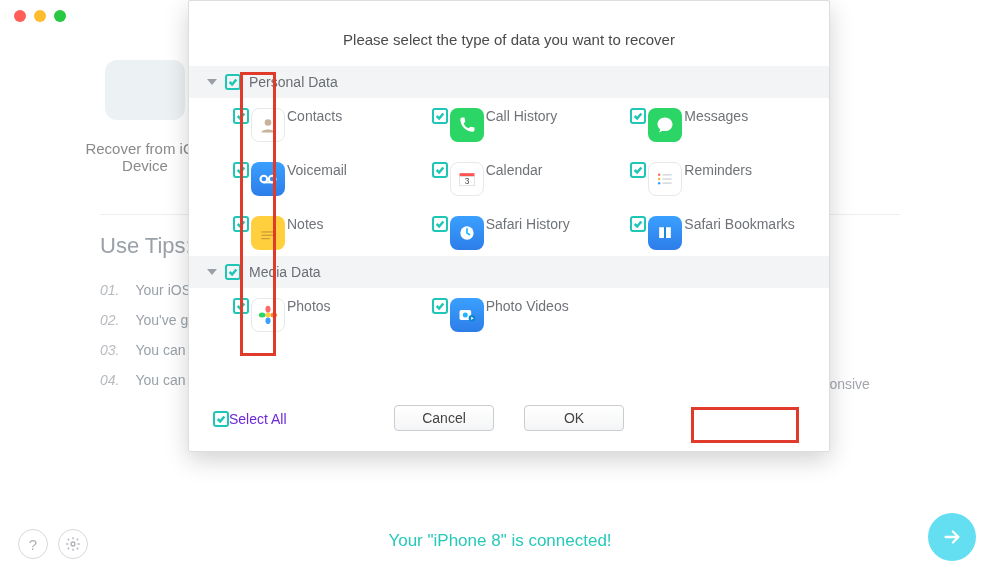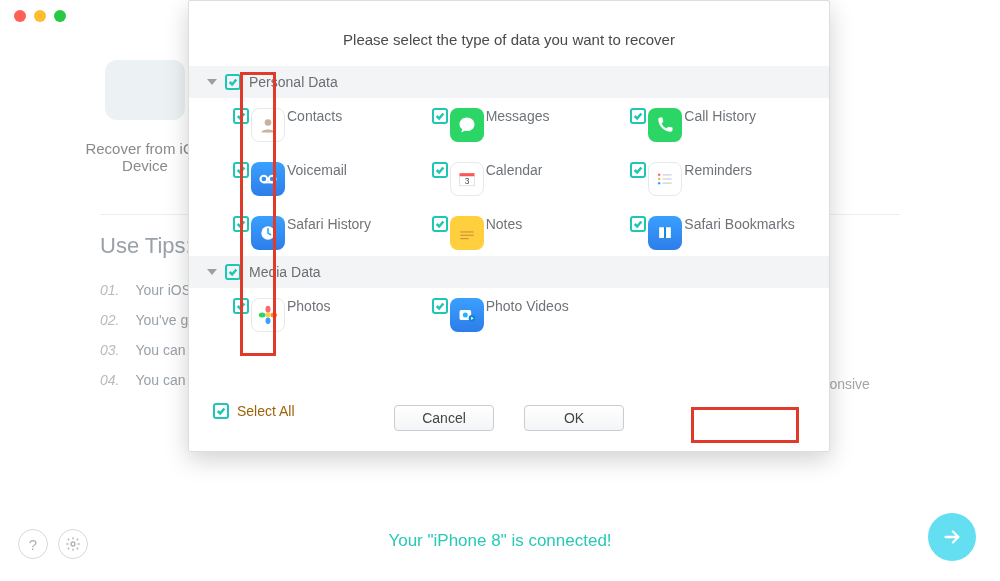--- a/index.html
+++ b/index.html
@@ -40,21 +40,21 @@
   .sect-head{ background:#f3f4f6; padding:8px 18px; display:flex; align-items:center; gap:8px; font-size:14px; color:#6a6e73;}
   .tri{ width:0;height:0;border-left:5px solid transparent;border-right:5px solid transparent;border-top:6px solid #9aa0a6;}
   .chk{ width:16px;height:16px;border:2px solid #1fc6b6;border-radius:3px;display:inline-flex;align-items:center;justify-content:center;flex:0 0 16px;}
   .chk svg{width:10px;height:10px;stroke:#1fc6b6;stroke-width:3;fill:none;}
   .grid{ display:grid; grid-template-columns:repeat(3,1fr); padding:10px 0 6px 44px; row-gap:20px;}
   .item{ display:flex; align-items:flex-start; gap:2px; font-size:14px; color:#6f7378;}
   .ico{ width:34px;height:34px;border-radius:8px;display:flex;align-items:center;justify-content:center;}
   .ico svg{width:20px;height:20px;fill:#fff;}
   .lbl{}
 
-  .select-all{ position:absolute; left:24px; bottom:32px; display:flex; align-items:center; gap:8px; font-size:14px; color:#a16207;}
+  .select-all{ position:absolute; left:24px; bottom:24px; display:flex; align-items:center; font-size:14px; color:#6d28d9;}
   .btns{ position:absolute; bottom:20px; left:50%; transform:translateX(-50%); display:flex; gap:30px;}
   .btn{ width:100px; height:26px; border:1px solid #c9ccd0; border-radius:4px; background:linear-gradient(#fff,#f4f5f6); font-size:14px; color:#444; display:flex;align-items:center;justify-content:center;}
 
   
   .hl{ position:absolute; border:3px solid #e03b2a; pointer-events:none;}
   .hl1{ left:240px; top:72px; width:36px; height:284px;}
   .hl2{ left:691px; top:407px; width:108px; height:36px;}
 
   
   .bg-bluegrad{background:linear-gradient(#3aa0ff,#2d7de8);}
@@ -149,37 +149,37 @@
             <span class="lbl">Contacts</span>
           </div>
           <div class="item">
             <span class="chk">
               <svg viewBox="0 0 12 12">
                 <polyline points="2,6 5,9 10,3"></polyline>
               </svg>
             </span>
             <span class="ico bg-green">
               <svg viewBox="0 0 24 24">
+                <path d="M6 3c-1 0-2 1-2 2 0 8 7 15 15 15 1 0 2-1 2-2v-3l-5-1-2 2c-3-1-5-3-6-6l2-2-1-5H6z"></path>
+              </svg>
+            </span>
+            <span class="lbl">Call History</span>
+          </div>
+          <div class="item">
+            <span class="chk">
+              <svg viewBox="0 0 12 12">
+                <polyline points="2,6 5,9 10,3"></polyline>
+              </svg>
+            </span>
+            <span class="ico bg-green">
+              <svg viewBox="0 0 24 24">
                 <path d="M12 3C7 3 3 6.5 3 11c0 2.5 1.3 4.7 3.3 6.1L5 21l4.3-2c.9.2 1.8.3 2.7.3 5 0 9-3.5 9-8S17 3 12 3z"></path>
               </svg>
             </span>
             <span class="lbl">Messages</span>
-          </div>
-          <div class="item">
-            <span class="chk">
-              <svg viewBox="0 0 12 12">
-                <polyline points="2,6 5,9 10,3"></polyline>
-              </svg>
-            </span>
-            <span class="ico bg-green">
-              <svg viewBox="0 0 24 24">
-                <path d="M6 3c-1 0-2 1-2 2 0 8 7 15 15 15 1 0 2-1 2-2v-3l-5-1-2 2c-3-1-5-3-6-6l2-2-1-5H6z"></path>
-              </svg>
-            </span>
-            <span class="lbl">Call History</span>
           </div>
           <div class="item">
             <span class="chk">
               <svg viewBox="0 0 12 12">
                 <polyline points="2,6 5,9 10,3"></polyline>
               </svg>
             </span>
             <span class="ico bg-bluegrad">
               <svg viewBox="0 0 24 24">
                 <circle cx="7" cy="12" r="4" fill="none" stroke="#fff" stroke-width="2.5"></circle>
@@ -221,42 +221,42 @@
               </svg>
             </span>
             <span class="lbl">Reminders</span>
           </div>
           <div class="item">
             <span class="chk">
               <svg viewBox="0 0 12 12">
                 <polyline points="2,6 5,9 10,3"></polyline>
               </svg>
             </span>
-            <span class="ico bg-bluegrad">
-              <svg viewBox="0 0 24 24">
-                <circle cx="12" cy="12" r="8" fill="#fff"></circle>
-                <path d="M12 7v5l3 2" stroke="#1fb6ff" stroke-width="2" fill="none" stroke-linecap="round"></path>
-              </svg>
-            </span>
-            <span class="lbl">Safari History</span>
-          </div>
-          <div class="item">
-            <span class="chk">
-              <svg viewBox="0 0 12 12">
-                <polyline points="2,6 5,9 10,3"></polyline>
-              </svg>
-            </span>
             <span class="ico bg-yellow">
               <svg viewBox="0 0 24 24">
                 <rect x="4" y="10" width="16" height="1.5" fill="#c99b3a"></rect>
                 <rect x="4" y="14" width="16" height="1.5" fill="#c99b3a"></rect>
                 <rect x="4" y="18" width="10" height="1.5" fill="#c99b3a"></rect>
               </svg>
             </span>
             <span class="lbl">Notes</span>
+          </div>
+          <div class="item">
+            <span class="chk">
+              <svg viewBox="0 0 12 12">
+                <polyline points="2,6 5,9 10,3"></polyline>
+              </svg>
+            </span>
+            <span class="ico bg-bluegrad">
+              <svg viewBox="0 0 24 24">
+                <circle cx="12" cy="12" r="8" fill="#fff"></circle>
+                <path d="M12 7v5l3 2" stroke="#1fb6ff" stroke-width="2" fill="none" stroke-linecap="round"></path>
+              </svg>
+            </span>
+            <span class="lbl">Safari History</span>
           </div>
           <div class="item">
             <span class="chk">
               <svg viewBox="0 0 12 12">
                 <polyline points="2,6 5,9 10,3"></polyline>
               </svg>
             </span>
             <span class="ico bg-bluegrad">
               <svg viewBox="0 0 24 24">
                 <path d="M5 5h6v13H5zM13 5h6v13h-6z" fill="#fff"></path>

